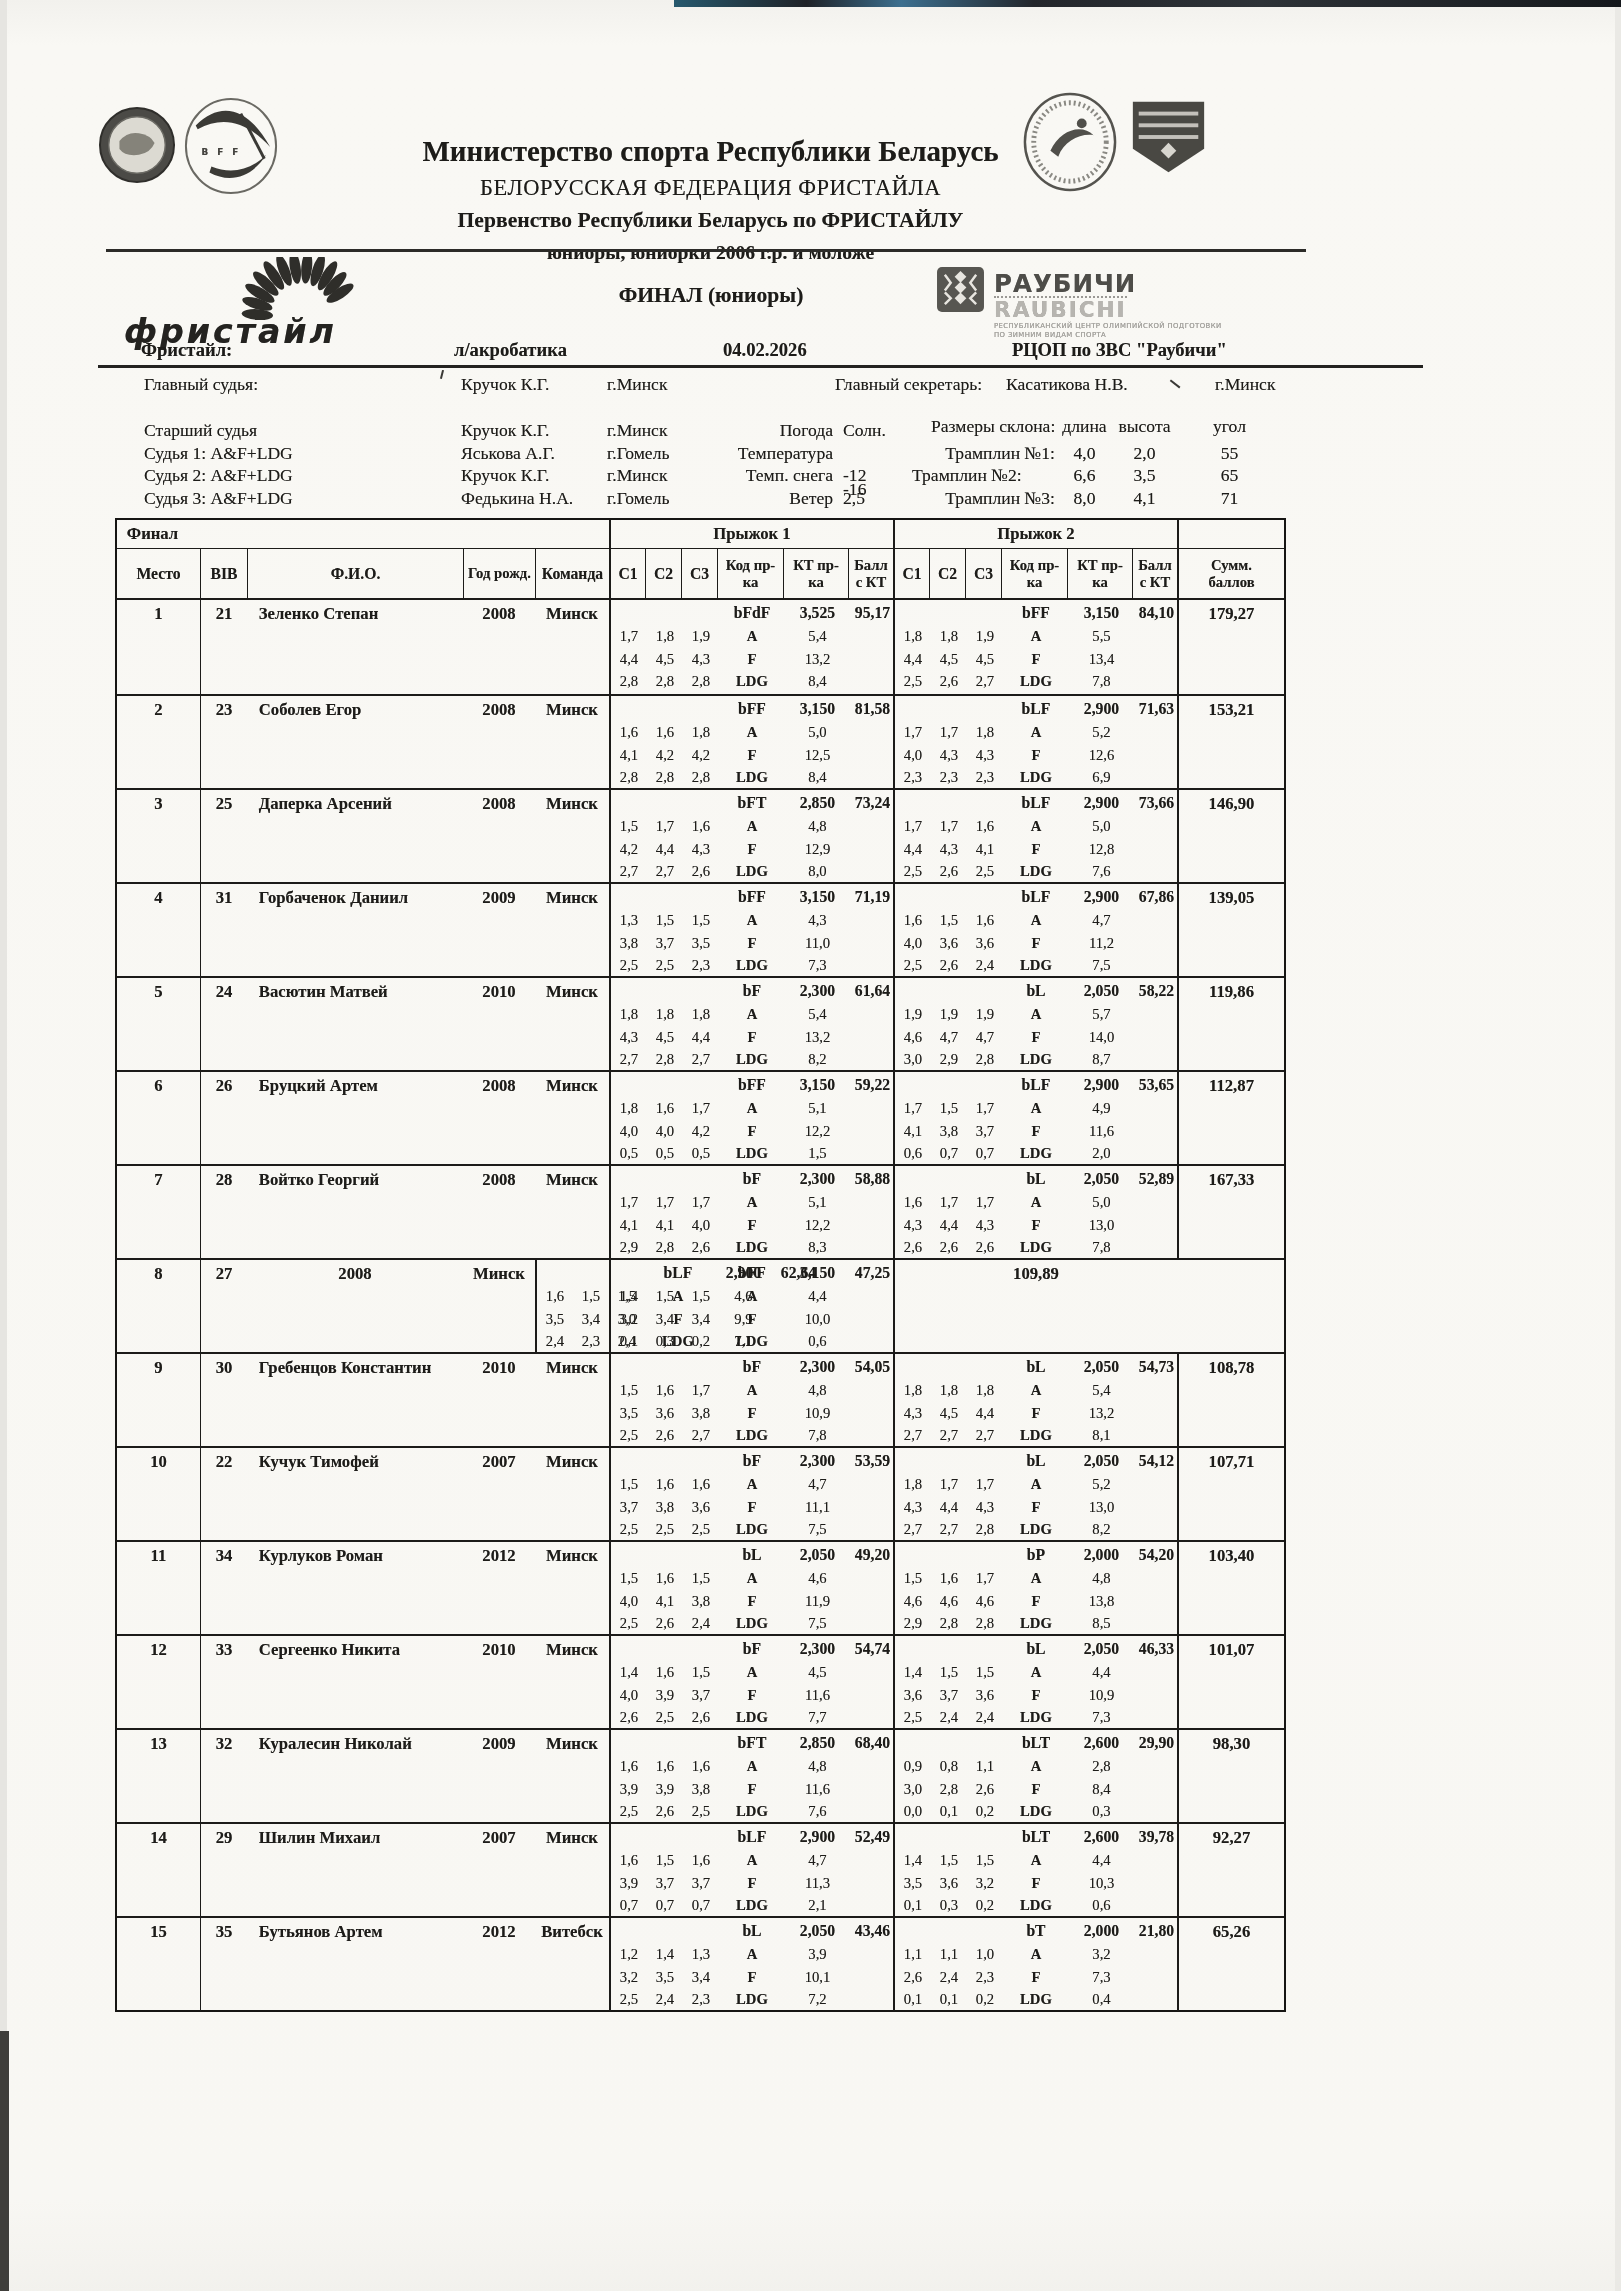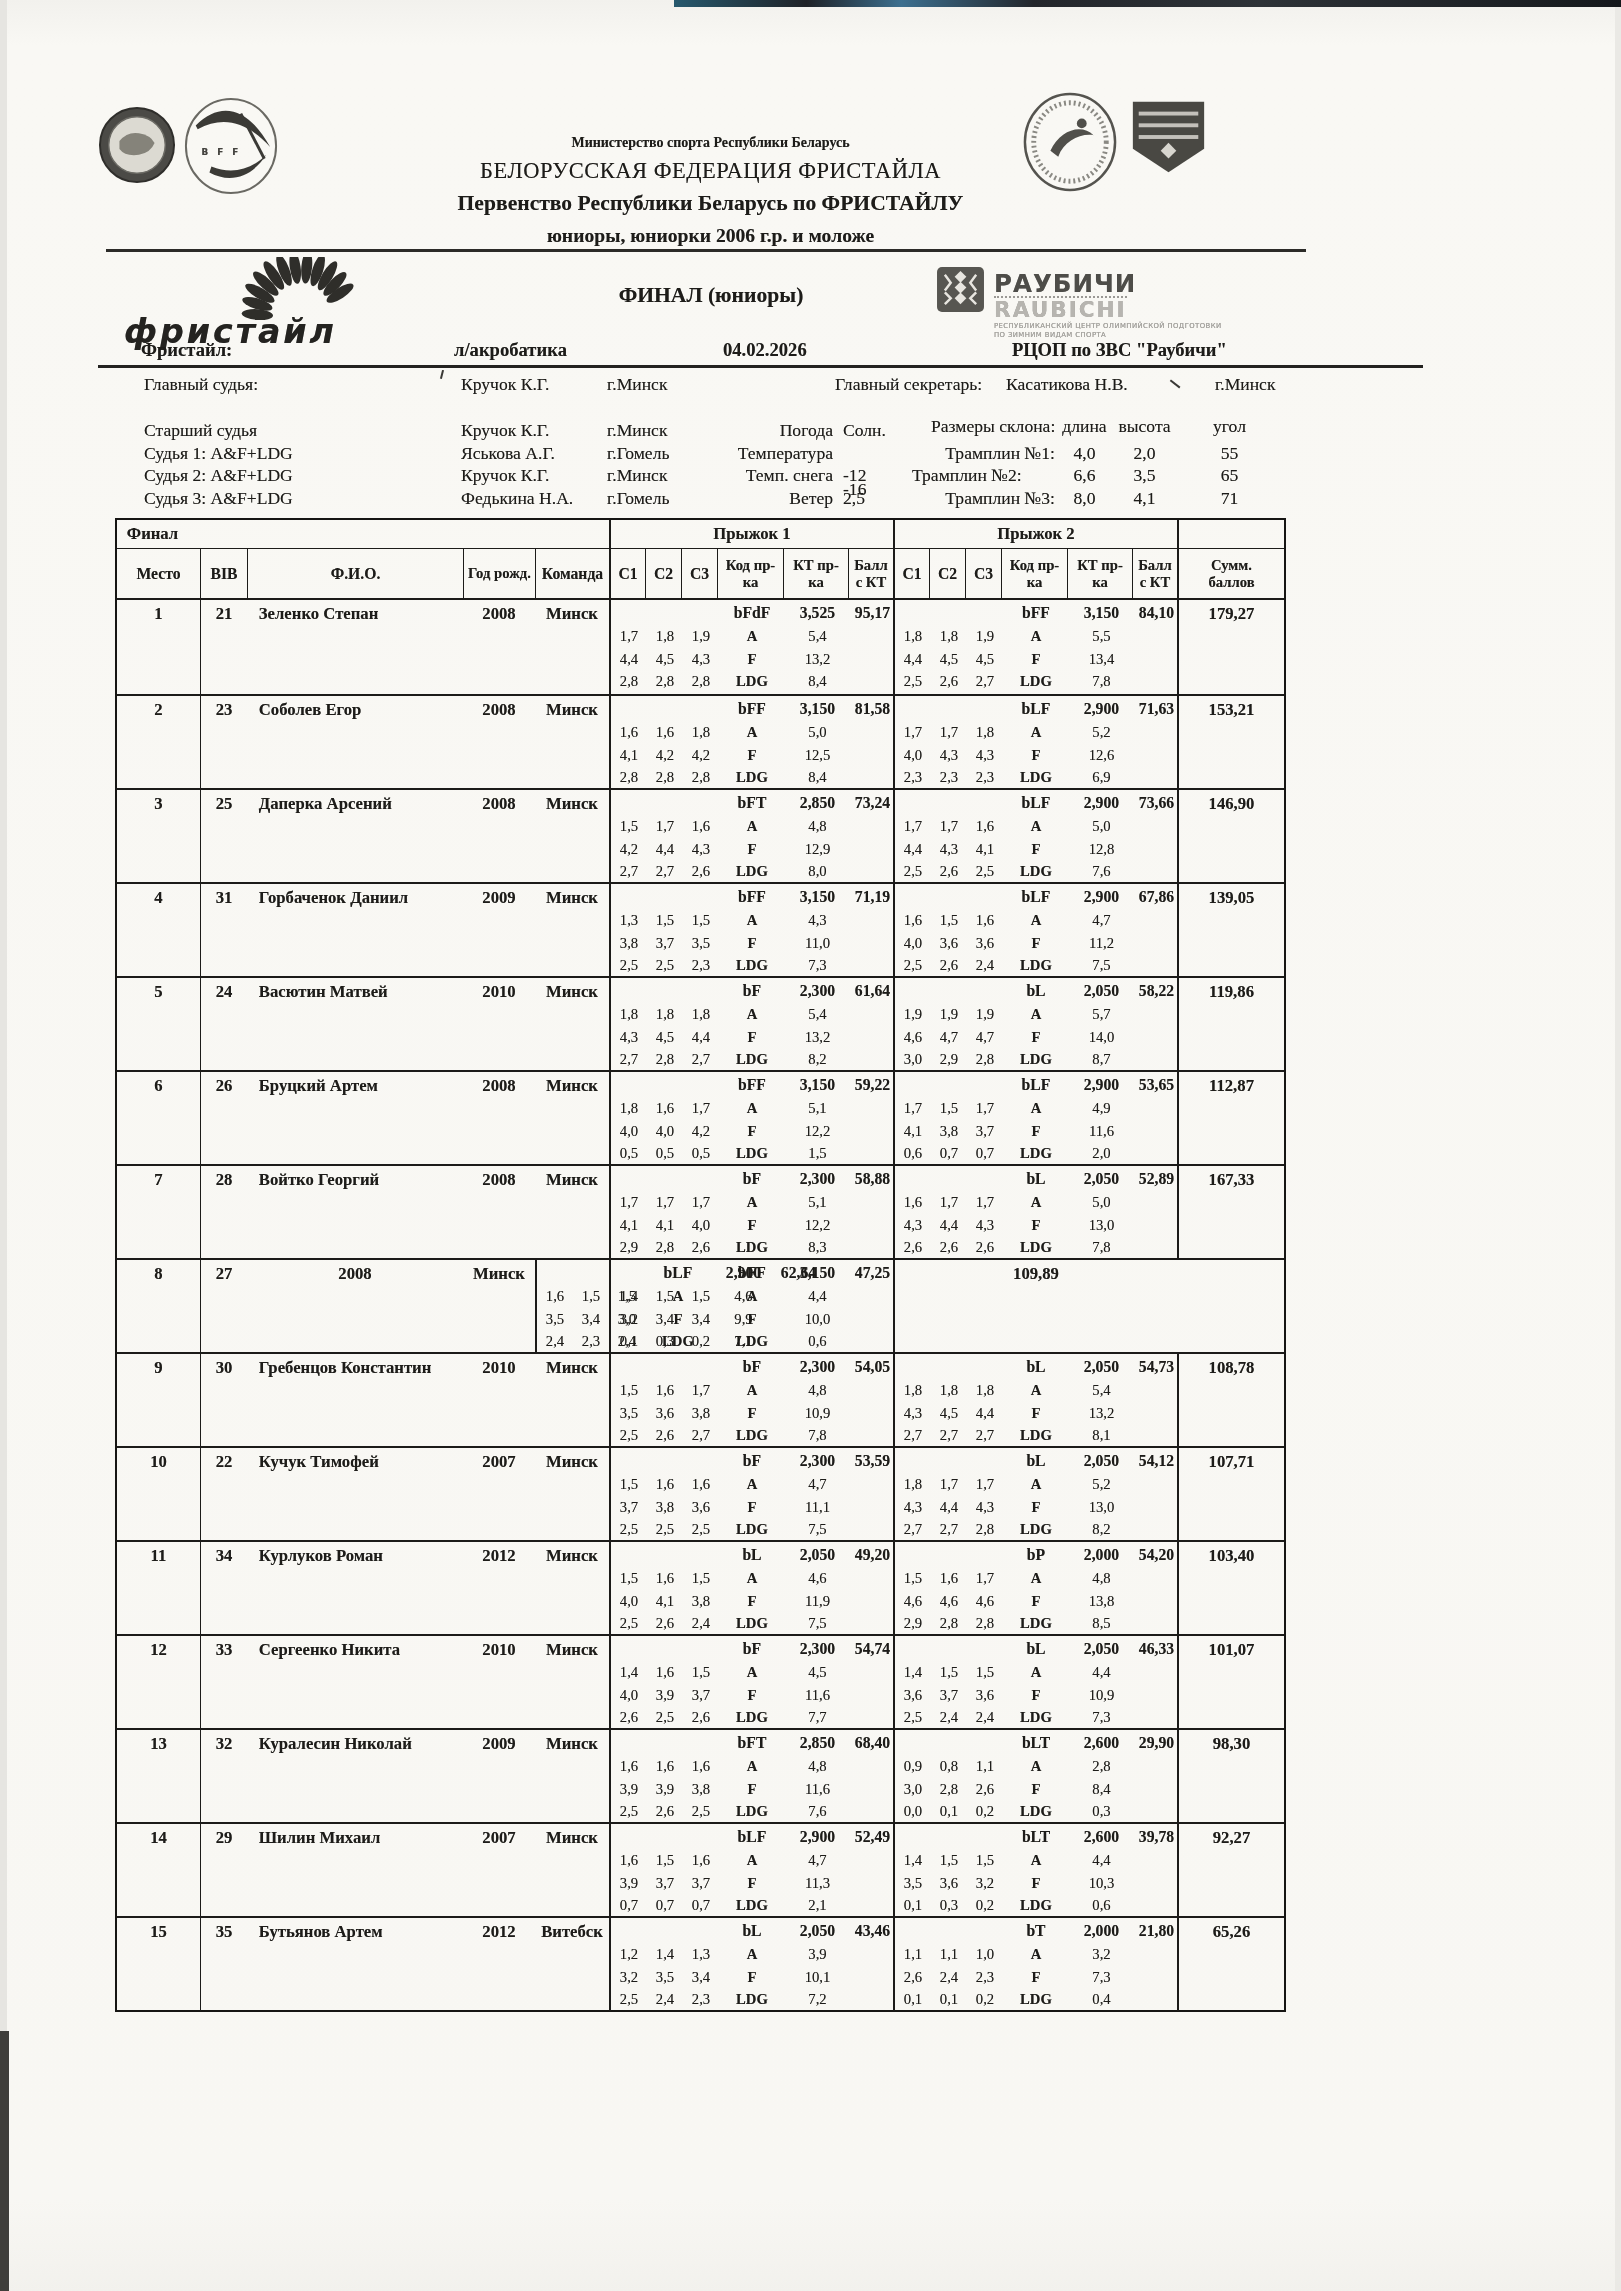--- a/index.html
+++ b/index.html
@@ -8,21 +8,21 @@
         font-family:"Liberation Serif",serif;color:#1d1c19;}
   
   .edge-left{position:absolute;left:0;top:0;width:6.9px;height:2292px;background:#e6e5e1;}
   .edge-right{position:absolute;right:0;top:0;width:5.9px;height:2292px;background:#eae9e5;}
   .topstrip{position:absolute;left:674px;top:0;width:947px;height:6.9px;
         background:linear-gradient(90deg,#27596e 0%,#1f2227 14%,#3c6f8f 24%,#23262b 38%,#2e3338 62%,#15181c 100%);}
   .blackbar{position:absolute;left:0;top:2031px;width:8.8px;height:261px;background:#3f3e3b;}
   .pen-tick{position:absolute;width:2px;height:11.8px;background:#3a3936;}
   
   .hdr{position:absolute;left:294px;top:135px;width:833px;text-align:center;}
-  .h1{font-size:14px;font-weight:bold;margin-bottom:6.9px;}
+  .h1{font-size:29px;font-weight:bold;margin-bottom:6.9px;}
   .h2{font-size:22.5px;letter-spacing:0.5px;margin-bottom:6.9px;}
   .h3{font-size:21.6px;font-weight:bold;margin-bottom:8.8px;}
   .h4{font-size:19.6px;font-weight:bold;}
   .rule1{position:absolute;left:106px;top:249px;width:1200px;height:2.5px;background:#2c2b28;}
   .final-title{position:absolute;left:466px;top:283px;width:490px;text-align:center;font-size:21.6px;font-weight:bold;}
   .rule2{position:absolute;left:98px;top:365px;width:1325px;height:2.5px;background:#232220;}
   .info{position:absolute;top:339px;font-size:18.6px;font-weight:bold;}
   .off{position:absolute;font-size:17.6px;}
   
   .logo{position:absolute;}

